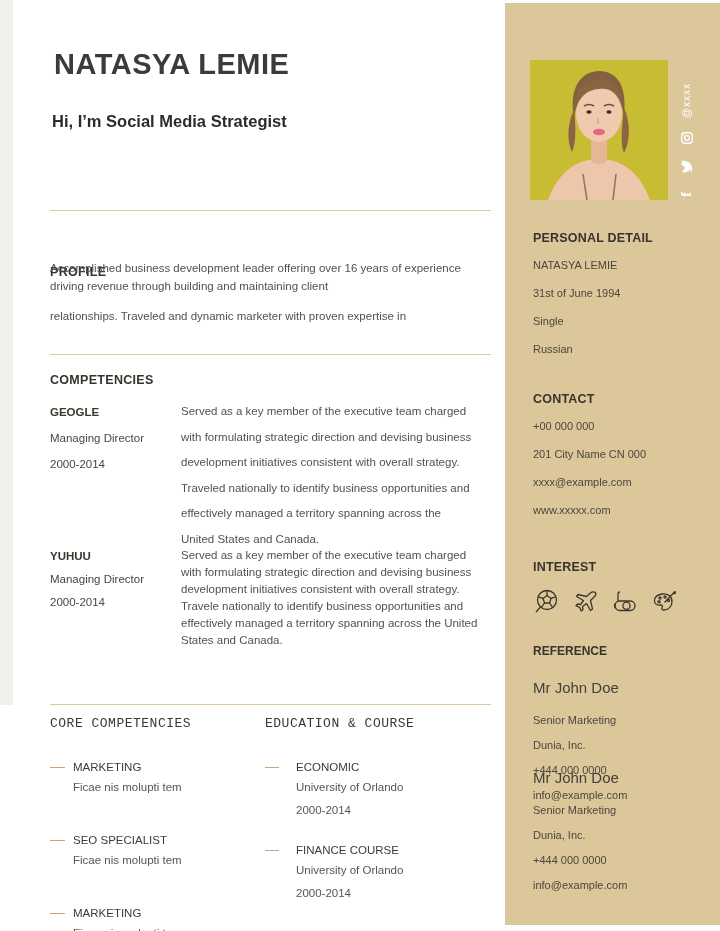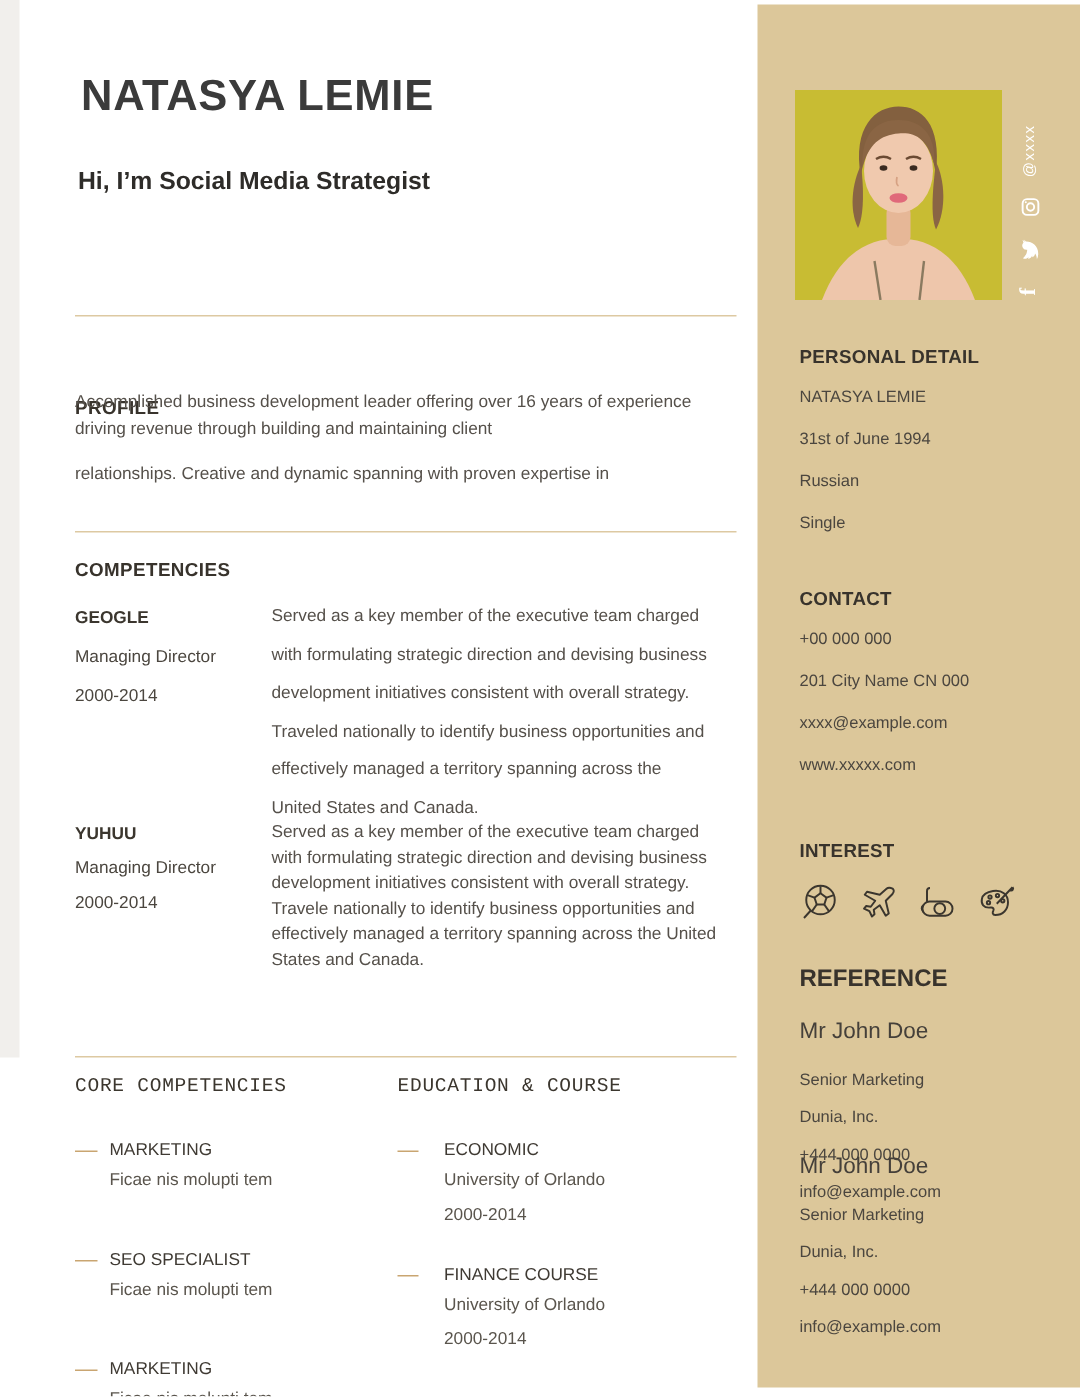--- a/index.html
+++ b/index.html
@@ -79,42 +79,42 @@
   .side-sec { position: absolute; left: 28px; }
   .side-h { font-size: 12.5px; font-weight: bold; color: #38332c; letter-spacing: 0.2px; margin: 0 0 6px 0; }
   .side-item { font-size: 11px; color: #4b463f; line-height: 28px; margin: 0; }
   .s-personal { top: 228px; }
   .s-contact  { top: 389px; }
   .s-interest { top: 557px; }
   .interest-row { display: flex; gap: 12px; margin-top: 14px; }
   .int-ic { width: 27px; height: 27px; }
 
   .s-reference { top: 641px; }
-  .ref-h { font-size: 16px; font-weight: bold; color: #38332c; margin: 0; }
+  .ref-h { font-size: 12px; font-weight: bold; color: #38332c; margin: 0; }
   .ref-block { position: absolute; left: 28px; width: 180px; }
   .ref1 { top: 676px; } .ref2 { top: 766px; }
   .ref-name { font-size: 15px; color: #45403a; margin: 0 0 12px 0; }
   .ref-line { font-size: 11px; color: #4b463f; line-height: 25px; margin: 0; }
 </style>
 </head>
 <body>
 
 <div class="page">
 
   <div class="edge-strip"></div>
 
   <div class="name">NATASYA LEMIE</div>
   <div class="subtitle">Hi, I’m Social Media Strategist</div>
 
   <div class="divider div1"></div>
 
   <div class="sec-h profile-h">PROFILE</div>
   <div class="profile-text">
     <p>Accomplished business development leader offering over 16 years of experience driving revenue through building and maintaining client</p>
-    <p>relationships. Creative and dynamic spanning with proven expertise in</p>
+    <p>relationships. Traveled and dynamic marketer with proven expertise in</p>
   </div>
 
   <div class="divider div2"></div>
 
   <div class="sec-h exp-h">COMPETENCIES</div>
 
   <div class="job-info job1-info">
     <div class="company">GEOGLE</div>
     <div>Managing Director</div>
     <div>2000-2014</div>
@@ -212,22 +212,22 @@
           <path d="M23 5.9c-.8.4-1.7.6-2.6.8.9-.6 1.6-1.4 1.9-2.5-.9.5-1.8.9-2.8 1.1A4.4 4.4 0 0 0 12 8.3c0 .3 0 .7.1 1C8.4 9.1 5.1 7.4 3 4.8c-.4.7-.6 1.4-.6 2.2 0 1.5.8 2.9 2 3.6-.7 0-1.4-.2-2-.5v.1c0 2.1 1.5 3.9 3.5 4.3-.4.1-.8.2-1.2.2l-.8-.1c.6 1.8 2.2 3 4.1 3.1a8.9 8.9 0 0 1-6.5 1.8A12.6 12.6 0 0 0 8.3 21c8.1 0 12.6-6.7 12.6-12.6v-.6c.9-.6 1.6-1.4 2.1-2.3z"></path>
         </svg>
       </span>
       <span class="fb-f">f</span>
     </div>
 
     <div class="side-sec s-personal">
       <h3 class="side-h">PERSONAL DETAIL</h3>
       <p class="side-item">NATASYA LEMIE</p>
       <p class="side-item">31st of June 1994</p>
+      <p class="side-item">Single</p>
       <p class="side-item">Russian</p>
-      <p class="side-item">Single</p>
     </div>
 
     <div class="side-sec s-contact">
       <h3 class="side-h">CONTACT</h3>
       <p class="side-item">+00 000 000</p>
       <p class="side-item">201 City Name CN 000</p>
       <p class="side-item">xxxx@example.com</p>
       <p class="side-item">www.xxxxx.com</p>
     </div>
 

